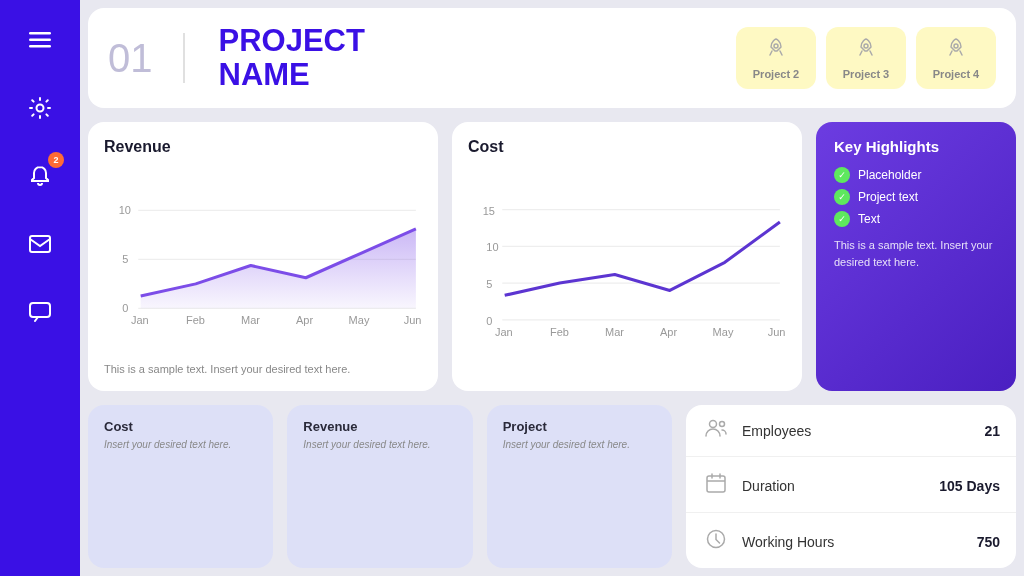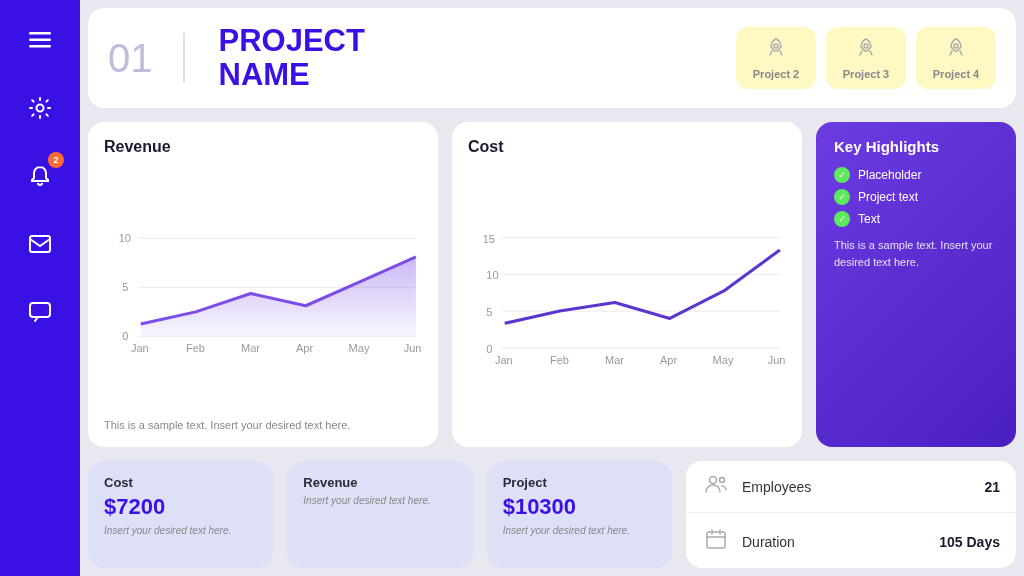--- a/index.html
+++ b/index.html
@@ -436,32 +436,30 @@
       </div>
       <div class="highlights-desc">This is a sample text. Insert your desired text here.</div>
     </div>
 
   </div>
 
   <div class="bottom-row">
 
     <div class="stat-card">
       <div class="stat-label">Cost</div>
-      <div class="stat-value">$7200</div>
       <div class="stat-desc">Insert your desired text here.</div>
     </div>
 
     <div class="stat-card">
       <div class="stat-label">Revenue</div>
       <div class="stat-desc">Insert your desired text here.</div>
     </div>
 
     <div class="stat-card">
       <div class="stat-label">Project</div>
-      <div class="stat-value">$10300</div>
       <div class="stat-desc">Insert your desired text here.</div>
     </div>
 
     <div class="info-panel">
       <div class="info-row">
         <div class="info-icon">
           <svg width="22" height="18" viewBox="0 0 22 18" fill="none">
             <circle cx="8" cy="5" r="3.5" stroke="#aaa" stroke-width="1.5"></circle>
             <path d="M1 17c0-3.866 3.134-7 7-7s7 3.134 7 7" stroke="#aaa" stroke-width="1.5" stroke-linecap="round"></path>
             <circle cx="17" cy="5" r="2.5" stroke="#aaa" stroke-width="1.5"></circle>
@@ -476,16 +474,26 @@
           <svg width="20" height="20" viewBox="0 0 20 20" fill="none">
             <rect x="1" y="3" width="18" height="16" rx="2" stroke="#aaa" stroke-width="1.5"></rect>
             <line x1="1" y1="8" x2="19" y2="8" stroke="#aaa" stroke-width="1.5"></line>
             <line x1="6" y1="1" x2="6" y2="5" stroke="#aaa" stroke-width="1.5" stroke-linecap="round"></line>
             <line x1="14" y1="1" x2="14" y2="5" stroke="#aaa" stroke-width="1.5" stroke-linecap="round"></line>
           </svg>
         </div>
         <div class="info-label">Duration</div>
         <div class="info-value">105 Days</div>
       </div>
+      <div class="info-row">
+        <div class="info-icon">
+          <svg width="20" height="20" viewBox="0 0 20 20" fill="none">
+            <circle cx="10" cy="10" r="8.5" stroke="#aaa" stroke-width="1.5"></circle>
+            <path d="M10 5v5.5l3.5 3.5" stroke="#aaa" stroke-width="1.5" stroke-linecap="round"></path>
+          </svg>
+        </div>
+        <div class="info-label">Working Hours</div>
+        <div class="info-value">750</div>
+      </div>
     </div>
 
   </div>
 </div>
 
 </body></html>

